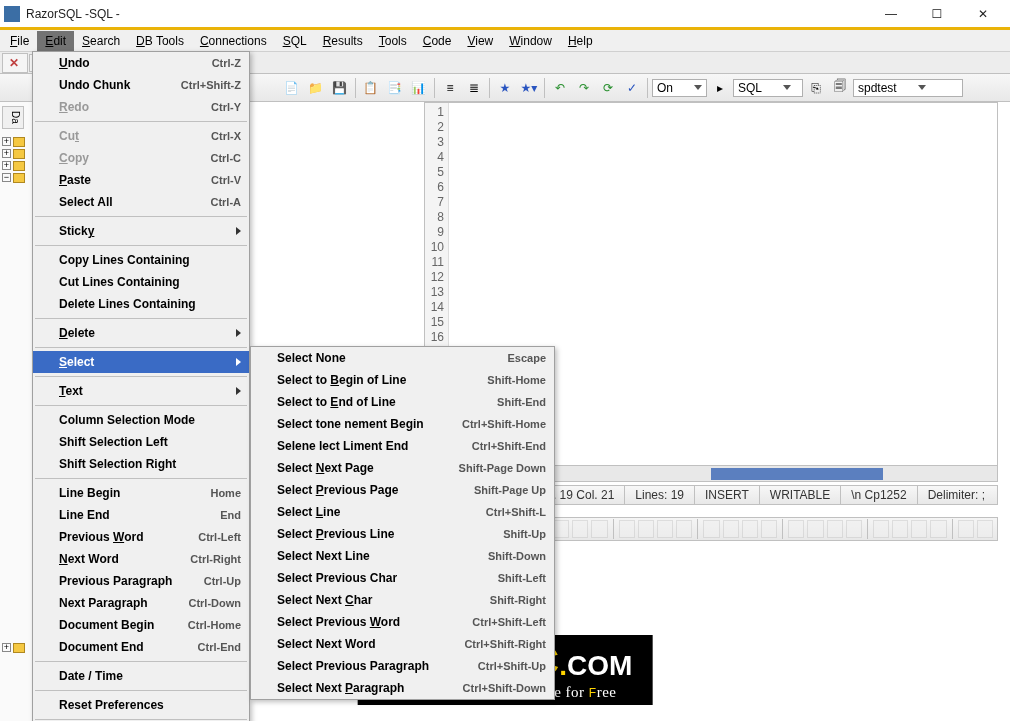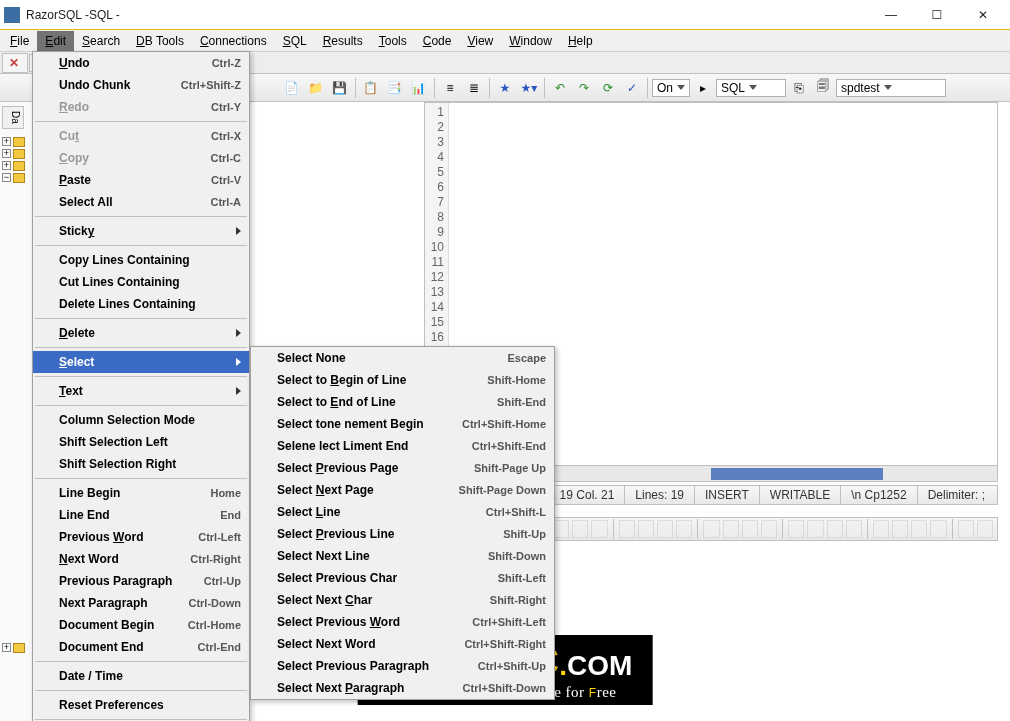--- a/index.html
+++ b/index.html
@@ -1,36 +1,36 @@
 <!DOCTYPE html>
 <html><head>
 <meta charset="utf-8">
 <style>
 * { margin: 0; padding: 0; box-sizing: border-box; font-family: "Segoe UI", Tahoma, sans-serif; font-size: 12px; }
 body { background: #fff; width: 1010px; height: 721px; overflow: hidden; position: relative; }
 
-.titlebar { height: 30px; background: #fff; display: flex; align-items: center; padding: 0 4px; border-bottom: 1px solid #eab308; }
+.titlebar { height: 30px; background: #fff; display: flex; align-items: center; padding: 0 4px; border-bottom: 3px solid #eab308; }
 .titlebar .app-icon { width: 16px; height: 16px; background: #3b6ea5; margin-right: 6px; display: inline-block; }
 .titlebar .title { flex: 1; color: #222; }
 .win-controls { display: flex; }
 .win-btn { width: 46px; height: 30px; display: flex; align-items: center; justify-content: center; color: #222; }
 
 .menubar { height: 22px; background: #f0f0f0; display: flex; align-items: center; padding: 0 2px; border-bottom: 1px solid #d0d0d0; }
 .menu-item { padding: 3px 8px; cursor: default; }
 .menu-item u { text-decoration: underline; }
 .menu-item.open { background: #737373; }
 
 .tabstrip { height: 22px; background: #ededed; display: flex; align-items: center; padding: 0 2px; border-bottom: 1px solid #c0c0c0; }
 .tab { padding: 2px 6px; border: 1px solid #c0c0c0; background: #f5f5f5; margin-right: 1px; font-size: 11px; }
 .tab-close-icon { color: #c04040; font-weight: bold; margin-right: 2px; }
 
 .toolbar { height: 28px; background: linear-gradient(#f7f7f7,#e8e8e8); display: flex; align-items: center; padding: 0 4px; border-bottom: 1px solid #c0c0c0; gap: 2px; }
 .tool-btn { width: 22px; height: 22px; display: flex; align-items: center; justify-content: center; border: 1px solid transparent; }
 .tool-sep { width: 1px; height: 20px; background: #c0c0c0; margin: 0 2px; }
-.tool-combo { height: 18px; border: 1px solid #b0b0b0; background: #fff; padding: 0 4px; display: flex; align-items: center; font-size: 11px; gap: 4px; }
+.tool-combo { height: 18px; border: 1px solid #b0b0b0; background: #fff; padding: 0 4px; display: flex; align-items: center; font-size: 11px; gap: 21px; }
 .tool-combo .caret { border-left: 4px solid transparent; border-right: 4px solid transparent; border-top: 5px solid #555; }
 
 .workspace { display: flex; height: calc(100% - 30px - 22px - 22px - 28px); }
 .sidebar { width: 38px; background: #fafafa; border-right: 1px solid #d0d0d0; padding: 4px 2px; }
 .side-tab { width: 22px; background: #f0f0f0; border: 1px solid #c0c0c0; padding: 4px 2px; writing-mode: vertical-rl; font-size: 10px; }
 .tree-item { font-size: 11px; padding: 1px 0; display: flex; align-items: center; gap: 2px; }
 .tree-icon { width: 12px; height: 10px; background: #f5c842; border: 1px solid #b08820; display: inline-block; }
 .tree-expander { width: 9px; height: 9px; border: 1px solid #888; display: inline-flex; align-items: center; justify-content: center; font-size: 9px; line-height: 7px; }
 
 .editor-area { position: absolute; left: 424px; top: 102px; right: 12px; height: 380px; background: #fff; border: 1px solid #c0c0c0; }
@@ -364,26 +364,26 @@
     </div>
     <div class="dm-row">
       <span class="dm-label">Select tone  nement Begin</span>
       <span class="dm-shortcut">Ctrl+Shift-Home</span>
     </div>
     <div class="dm-row">
       <span class="dm-label">Selene   lect Liment End</span>
       <span class="dm-shortcut">Ctrl+Shift-End</span>
     </div>
     <div class="dm-row">
+      <span class="dm-label">Select <u>N</u>ext Page</span>
+      <span class="dm-shortcut">Shift-Page Down</span>
+    </div>
+    <div class="dm-row">
       <span class="dm-label">Select <u>P</u>revious Page</span>
       <span class="dm-shortcut">Shift-Page Up</span>
-    </div>
-    <div class="dm-row">
-      <span class="dm-label">Select <u>N</u>ext Page</span>
-      <span class="dm-shortcut">Shift-Page Down</span>
     </div>
     <div class="dm-row">
       <span class="dm-label">Select <u>L</u>ine</span>
       <span class="dm-shortcut">Ctrl+Shift-L</span>
     </div>
     <div class="dm-row">
       <span class="dm-label">Select <u>P</u>revious Line</span>
       <span class="dm-shortcut">Shift-Up</span>
     </div>
     <div class="dm-row">

